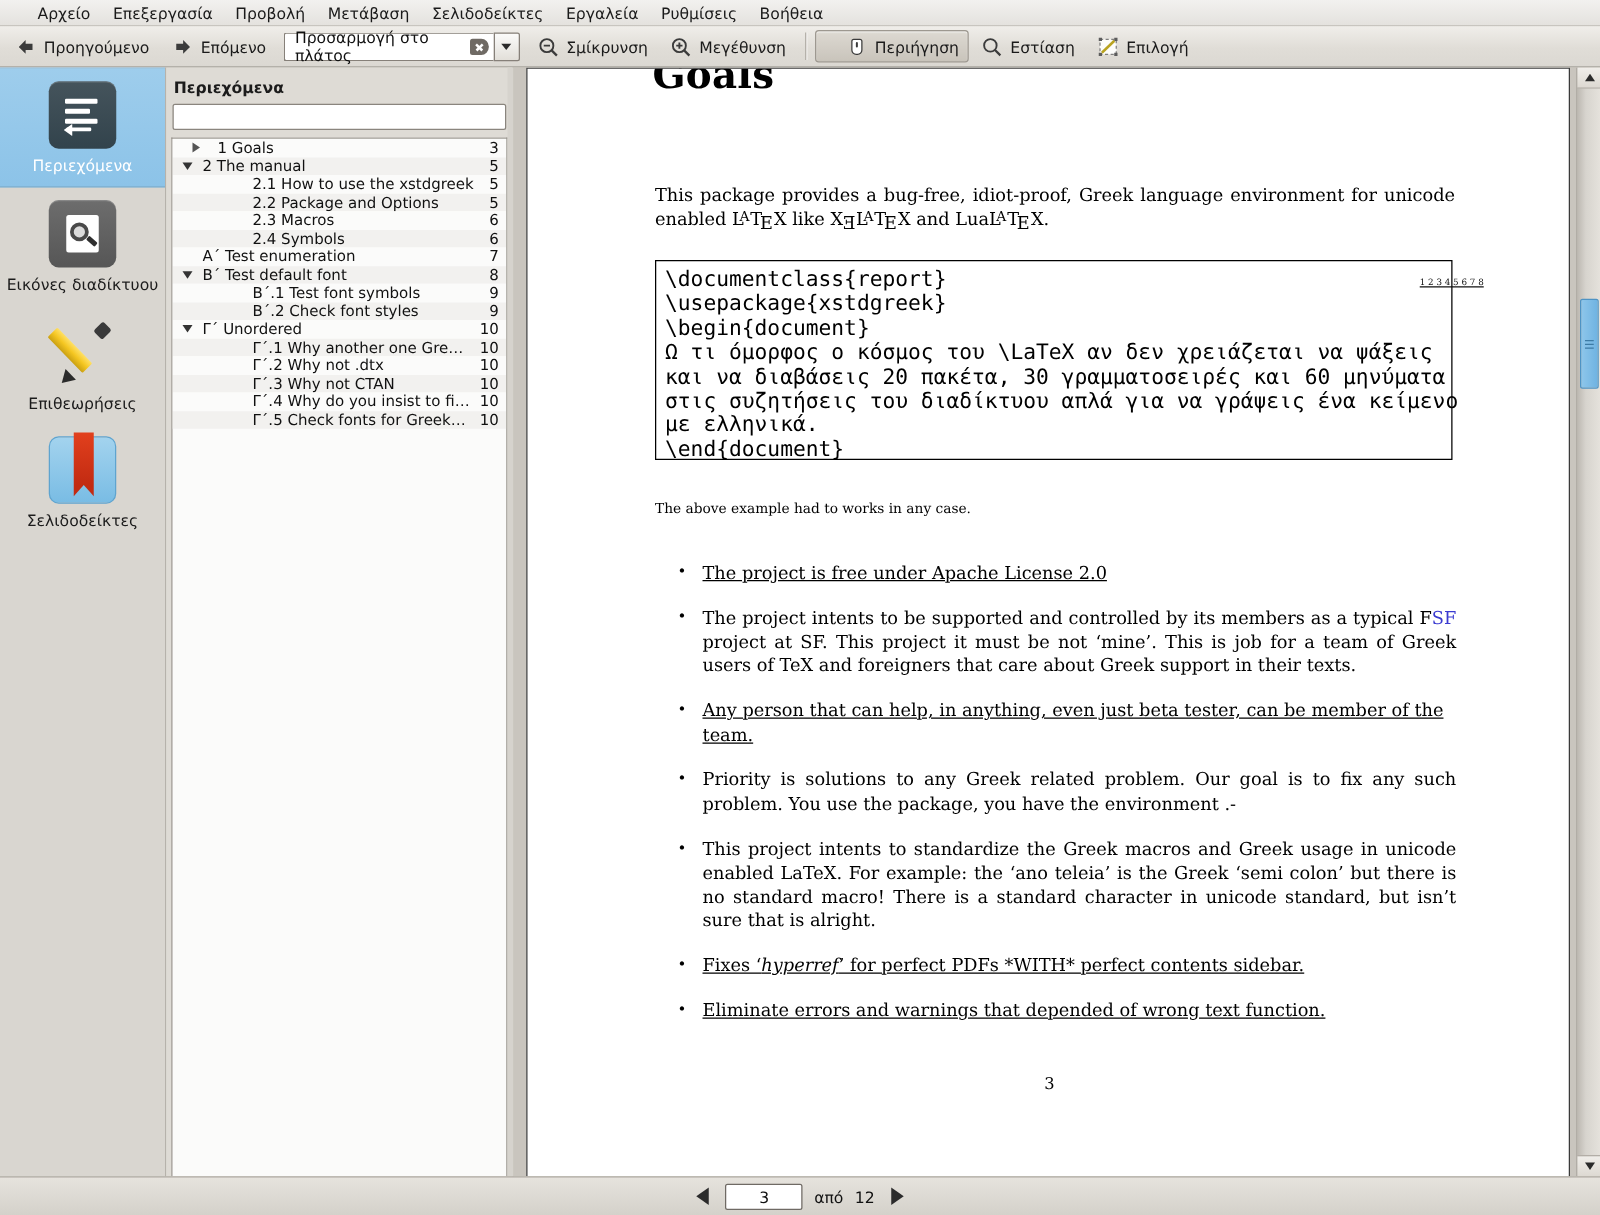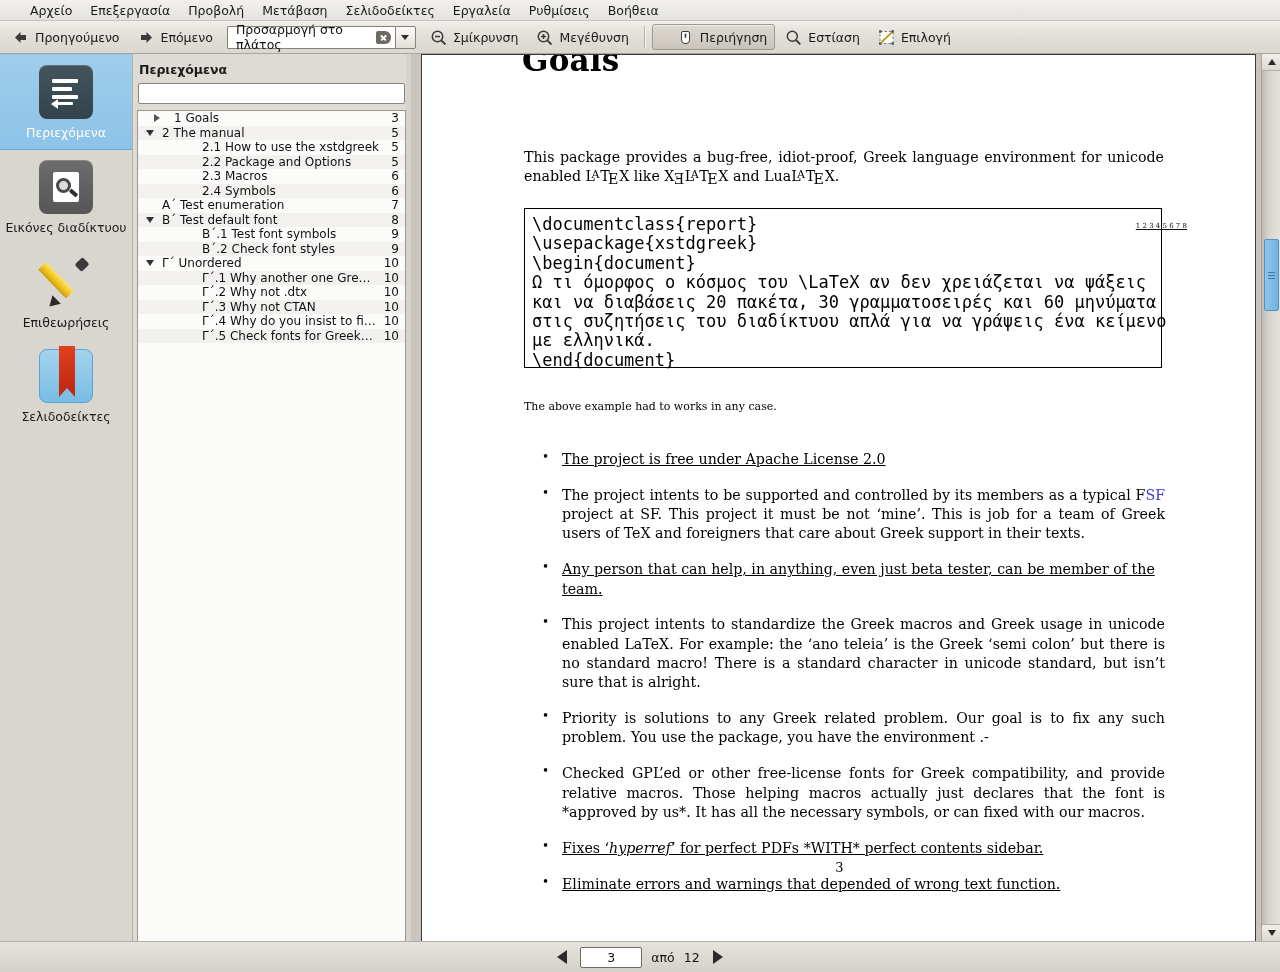--- a/index.html
+++ b/index.html
@@ -536,23 +536,22 @@
 7
 8</div>
             </div>
 
             <p class="after">The above example had to works in any case.</p>
 
             <ul class="goals-list" id="goals-list">
                 <li class="single">The project is free under Apache License 2.0</li>
                 <li>The project intents to be supported and controlled by its members as a typical F<a class="sf">SF</a> project at SF. This project it must be not ‘mine’. This is job for a team of Greek users of TeX and foreigners that care about Greek support in their texts.</li>
                 <li class="single">Any person that can help, in anything, even just beta tester, can be member of the team.</li>
+                <li>Priority is solutions to any Greek related problem. Our goal is to fix any such problem. You use the package, you have the environment .-</li>
                 <li>This project intents to standardize the Greek macros and Greek usage in unicode enabled LaTeX. For example: the ‘ano teleia’ is the Greek ‘semi colon’ but there is no standard macro! There is a standard character in unicode standard, but isn’t sure that is alright.</li>
-                <li>Priority is solutions to any Greek related problem. Our goal is to fix any such problem. You use the package, you have the environment .-</li>
-                <li>Checked GPL’ed or other free-license fonts for Greek compatibility, and provide relative macros. Those helping macros actually just declares that the font is *approved by us*. It has all the necessary symbols, or can fixed with our macros.</li>
                 <li class="single">Fixes ‘<i>hyperref</i>’ for perfect PDFs *WITH* perfect contents sidebar.</li>
                 <li class="single">Eliminate errors and warnings that depended of wrong text function.</li>
               </ul>
 
             <div class="pagenum">3</div>
           </div>
         </div>
 
         <div class="vscroll">
           <div class="vs-btn">

